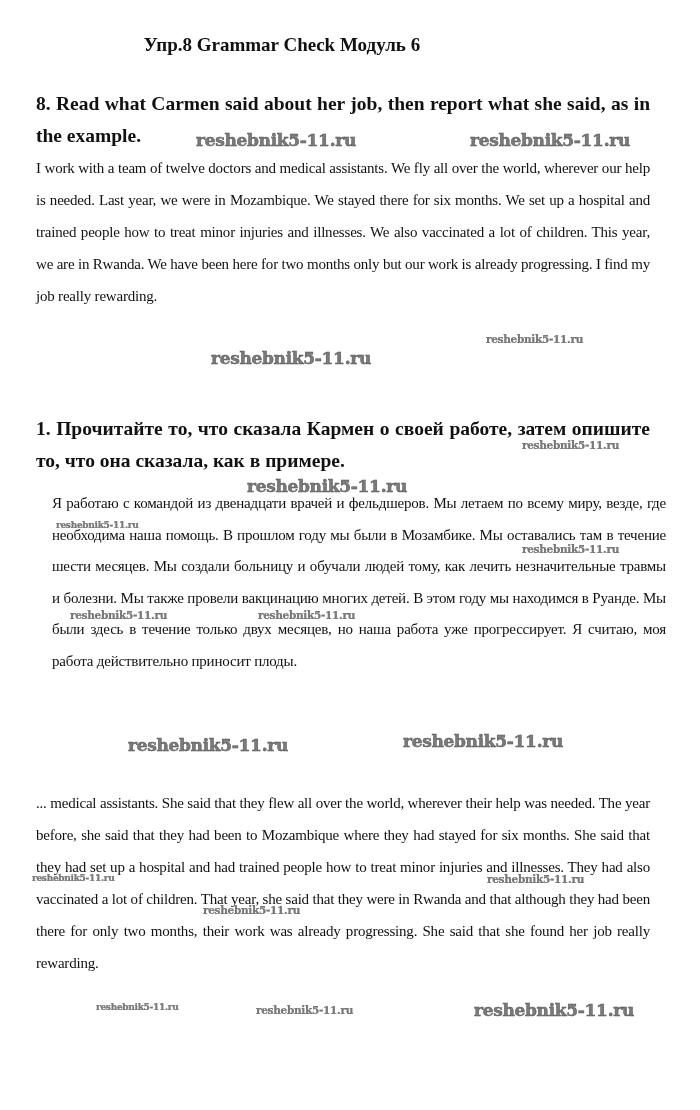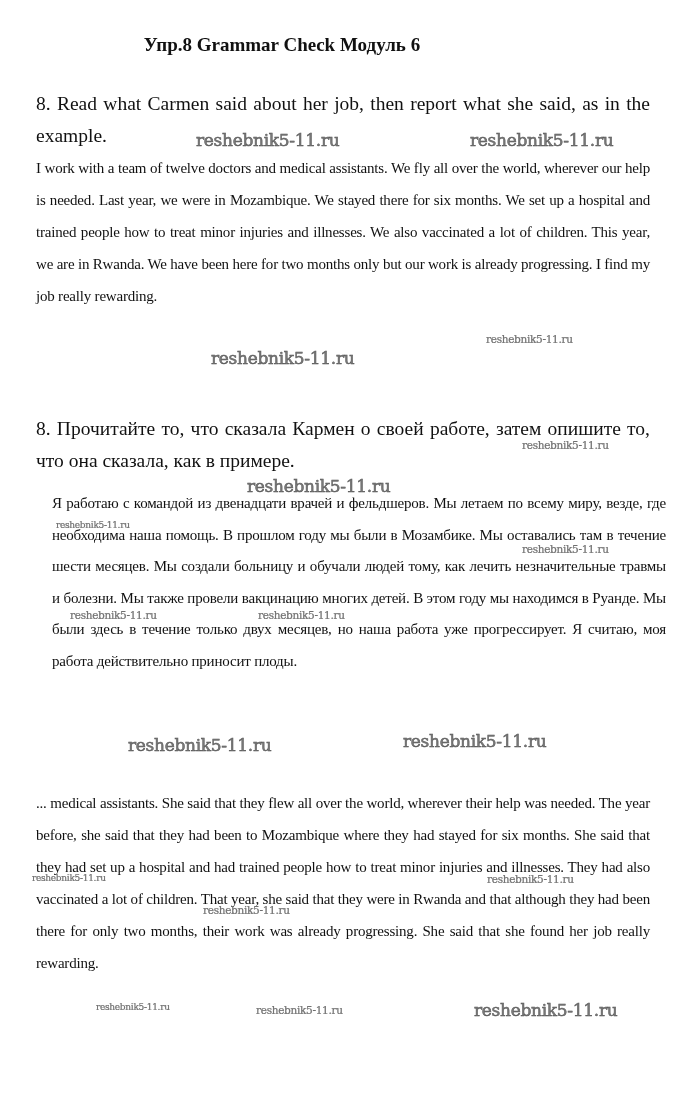--- a/index.html
+++ b/index.html
@@ -1,39 +1,39 @@
 <!DOCTYPE html>
 <html><head>
 <meta charset="utf-8">
 <style>
   html, body { margin: 0; padding: 0; background: #ffffff; }
   body { width: 700px; height: 1110px; position: relative; overflow: hidden;
          font-family: "Liberation Serif", "DejaVu Serif", serif; color: #111; }
   .page-title { position: absolute; top: 34px; left: 0; width: 564px; text-align: center;
     font-weight: bold; font-size: 19px; }
-  .heading { position: absolute; left: 36px; width: 614px; font-weight: normal; font-size: 19.5px;
+  .heading { position: absolute; left: 36px; width: 614px; font-weight: bold; font-size: 19.5px;
     line-height: 32px; text-align: justify; }
   .para { position: absolute; left: 36px; width: 614px; font-size: 15px; line-height: 32px;
     text-align: justify; letter-spacing: -0.2px; }
   .para.ru { line-height: 31.5px; margin-left: 16px; }
-  .wm { position: absolute; font-family: "DejaVu Serif", serif; font-weight: normal; color: #7a7a7a;
+  .wm { position: absolute; font-family: "DejaVu Serif", serif; font-weight: bold; color: #7a7a7a;
     -webkit-text-stroke: 0.5px #555; white-space: nowrap; letter-spacing: -0.3px; }
   .wm.big { font-size: 17px; }
   .wm.small { font-size: 10.5px; -webkit-text-stroke: 0.2px #555; }
   .wm.tiny { font-size: 9px; -webkit-text-stroke: 0.2px #555; }
 </style>
 </head>
 <body>
 
 <div class="page-title">Упр.8 Grammar Check Модуль 6</div>
 
 <div class="heading" style="top:88px;">8. Read what Carmen said about her job, then report what she said, as in the example.</div>
 <div class="para" style="top:152px;">I work with a team of twelve doctors and medical assistants. We fly all over the world, wherever our help is needed. Last year, we were in Mozambique. We stayed there for six months. We set up a hospital and trained people how to treat minor injuries and illnesses. We also vaccinated a lot of children. This year, we are in Rwanda. We have been here for two months only but our work is already progressing. I find my job really rewarding.</div>
 
-<div class="heading" style="top:413px;">8. Прочитайте то, что сказала Кармен о своей работе, затем опишите то, что она сказала, как в примере.</div>
+<div class="heading" style="top:413px;">1. Прочитайте то, что сказала Кармен о своей работе, затем опишите то, что она сказала, как в примере.</div>
 <div class="para ru" style="top:488px;">Я работаю с командой из двенадцати врачей и фельдшеров. Мы летаем по всему миру, везде, где необходима наша помощь. В прошлом году мы были в Мозамбике. Мы оставались там в течение шести месяцев. Мы создали больницу и обучали людей тому, как лечить незначительные травмы и болезни. Мы также провели вакцинацию многих детей. В этом году мы находимся в Руанде. Мы были здесь в течение только двух месяцев, но наша работа уже прогрессирует. Я считаю, моя работа действительно приносит плоды.</div>
 
 <div class="para" style="top:787px;">... medical assistants. She said that they flew all over the world, wherever their help was needed. The year before, she said that they had been to Mozambique where they had stayed for six months. She said that they had set up a hospital and had trained people how to treat minor injuries and illnesses. They had also vaccinated a lot of children. That year, she said that they were in Rwanda and that although they had been there for only two months, their work was already progressing. She said that she found her job really rewarding.</div>
 
 <span class="wm big" style="left:196px; top:130px;">reshebnik5-11.ru</span>
 <span class="wm big" style="left:470px; top:130px;">reshebnik5-11.ru</span>
 <span class="wm small" style="left:486px; top:333px;">reshebnik5-11.ru</span>
 <span class="wm big" style="left:211px; top:348px;">reshebnik5-11.ru</span>
 <span class="wm small" style="left:522px; top:439px;">reshebnik5-11.ru</span>
 <span class="wm big" style="left:247px; top:476px;">reshebnik5-11.ru</span>

